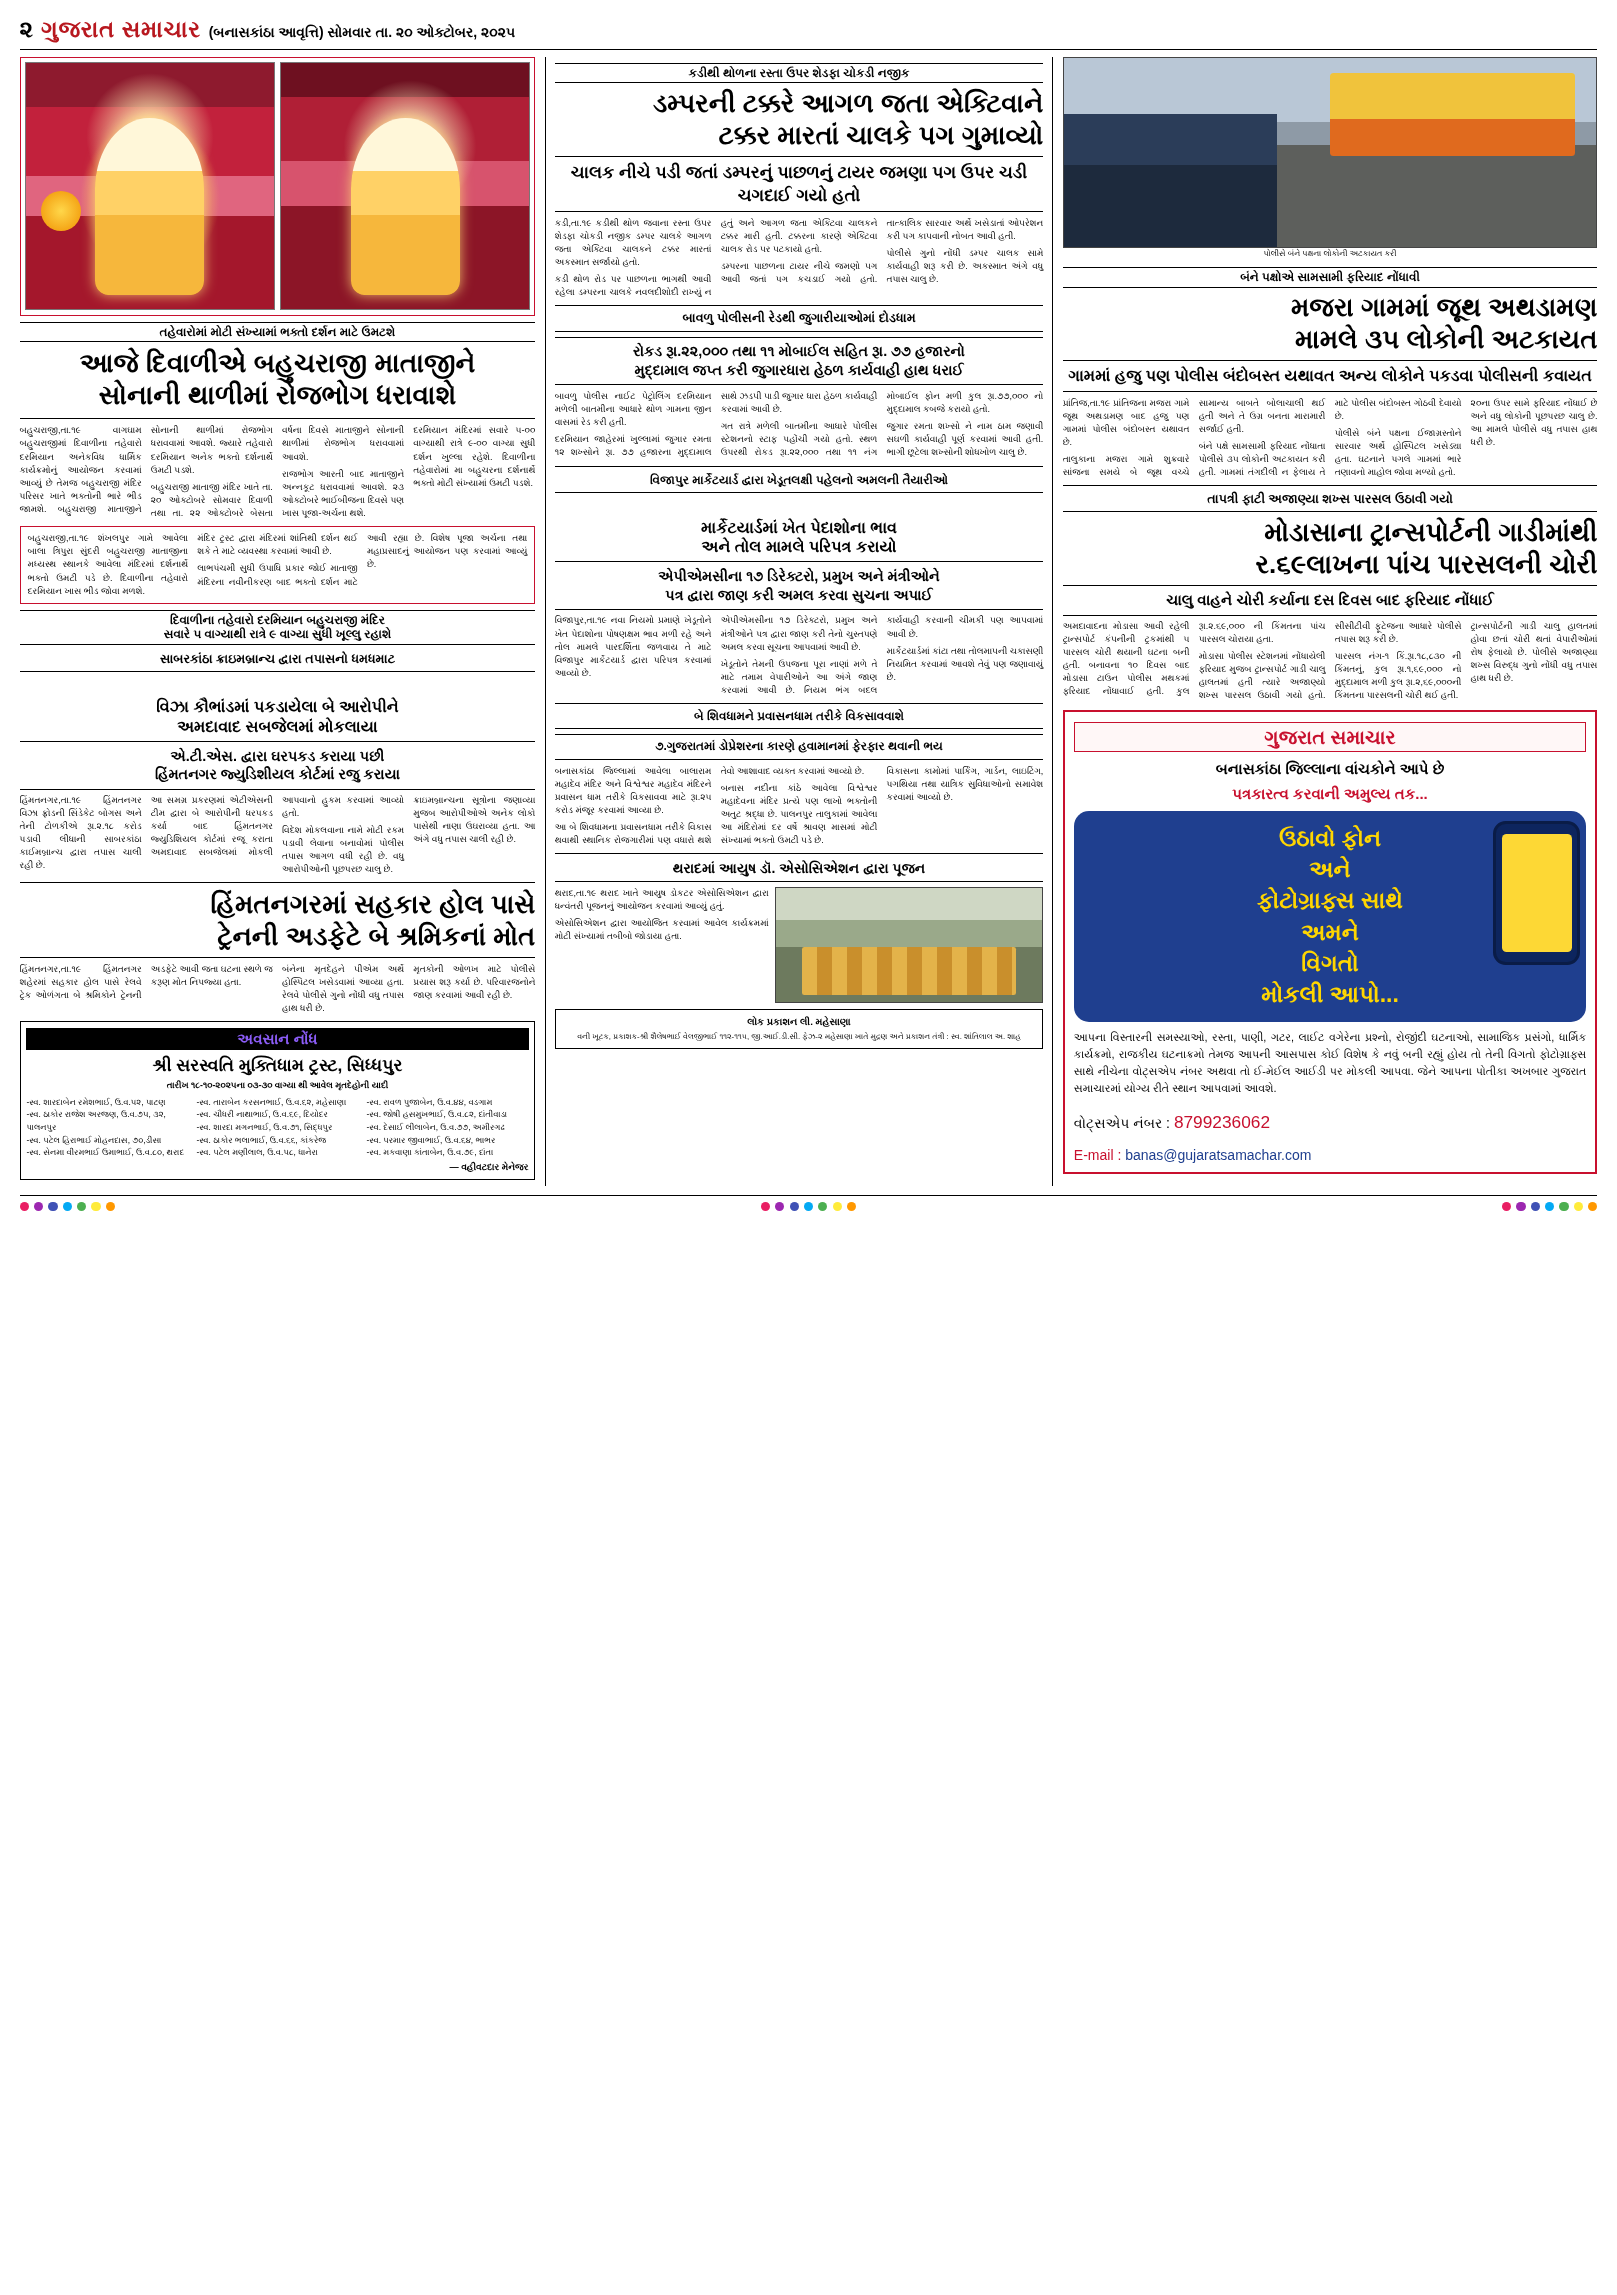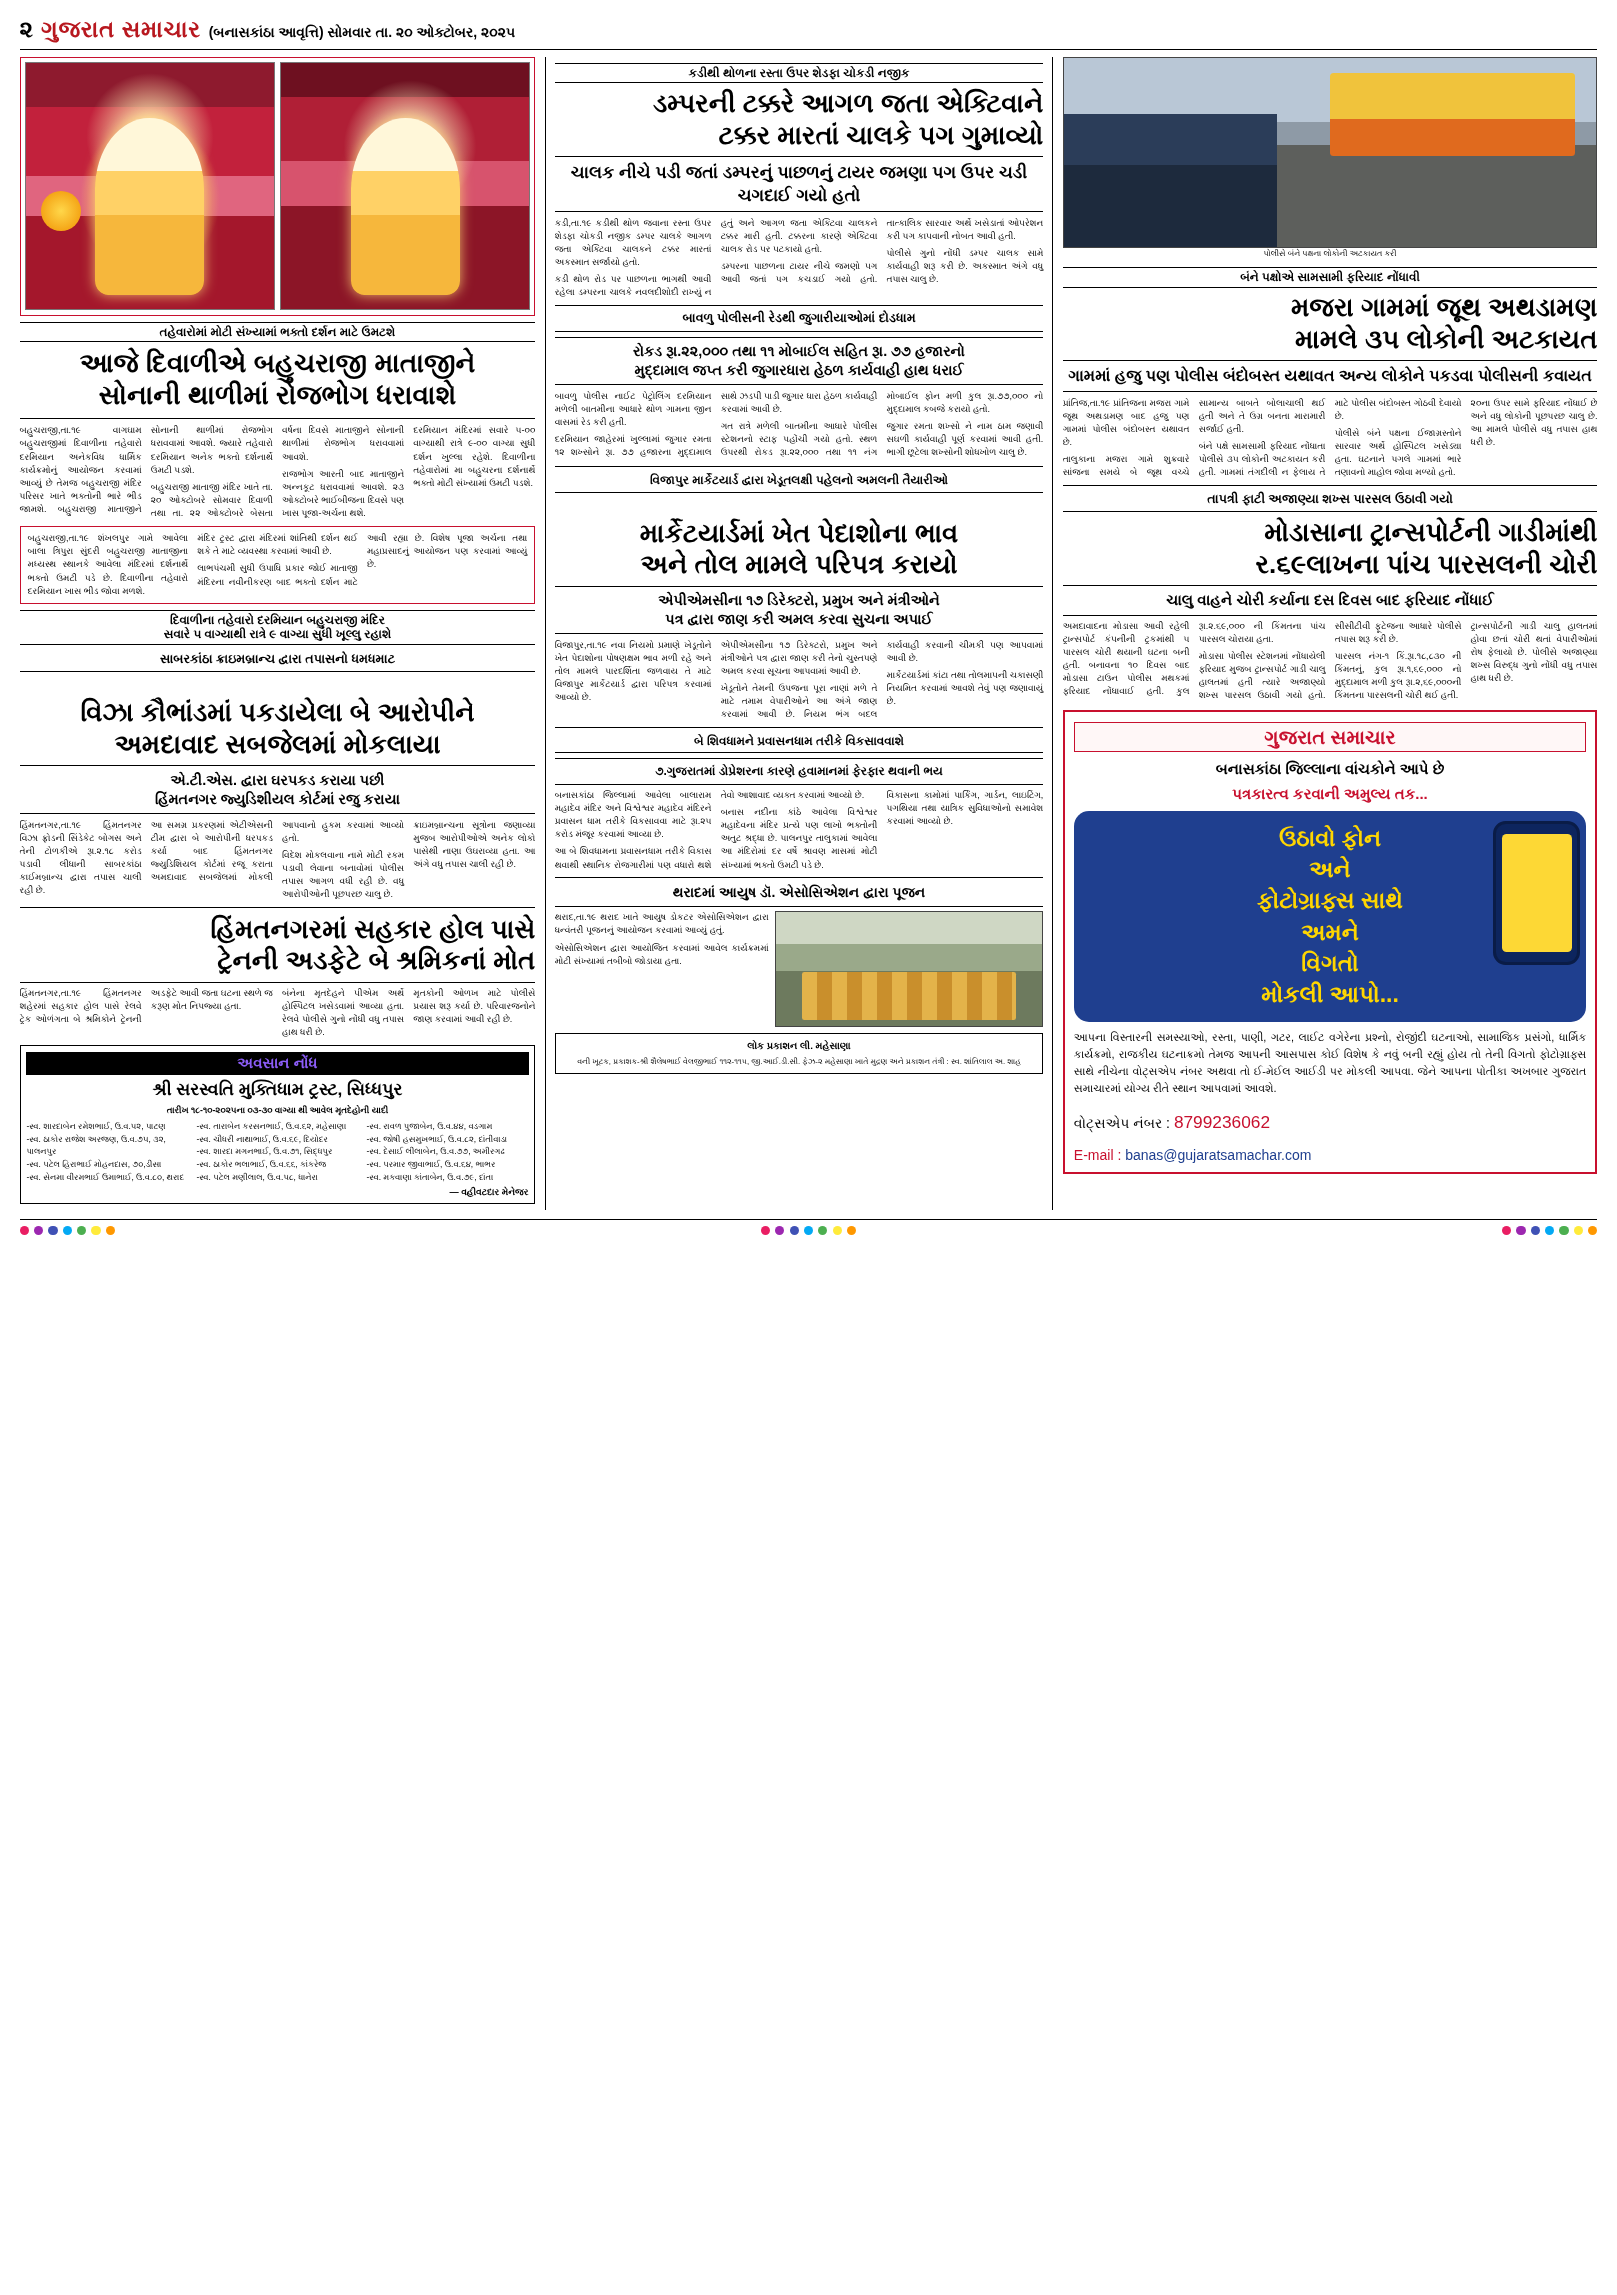--- a/index.html
+++ b/index.html
@@ -52,21 +52,21 @@
     text-align:center; font-size:12px; font-weight:bold;
     border-top:1.2px solid #000; border-bottom:1.2px solid #000;
     padding:2.3px 0; margin:5.8px 0 4.6px;
   }
   .kicker.nolines { border:none; padding:0; }
   .headline {
     font-weight:bold; line-height:1.22; text-align:center;
   }
   .h-xxl { font-size: 26.6px; }
   .h-xl  { font-size: 26px; text-align: right; }
-  .h-l   { font-size: 26px; margin-top: 25px; }
+  .h-l   { font-size: 16px; margin-top: 25px; }
   .h-m   { font-size: 17px; }
   .h-s   { font-size: 14px; }
   .subhead {
     font-size: 14.4px; font-weight:bold; text-align:center; line-height:1.3;
     margin:4.6px 0 3.5px;
   }
   .rule { border-top:1.2px solid #000; margin:5.8px 0; }
   .rule-thin { border-top:0.6px solid #000; margin:4.6px 0; }
 
   .body-text {

